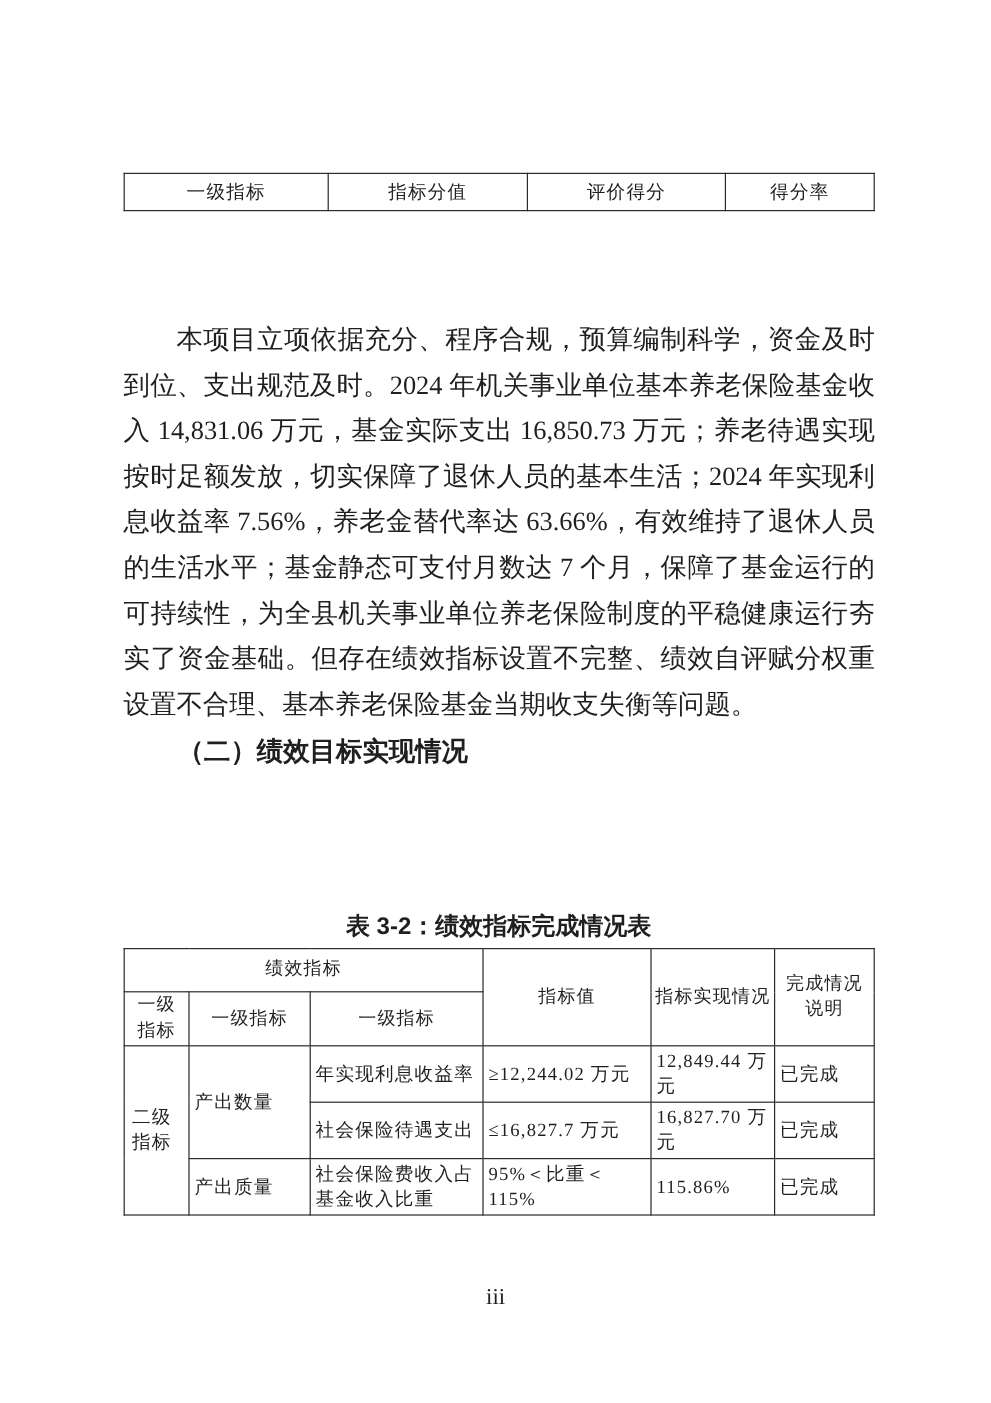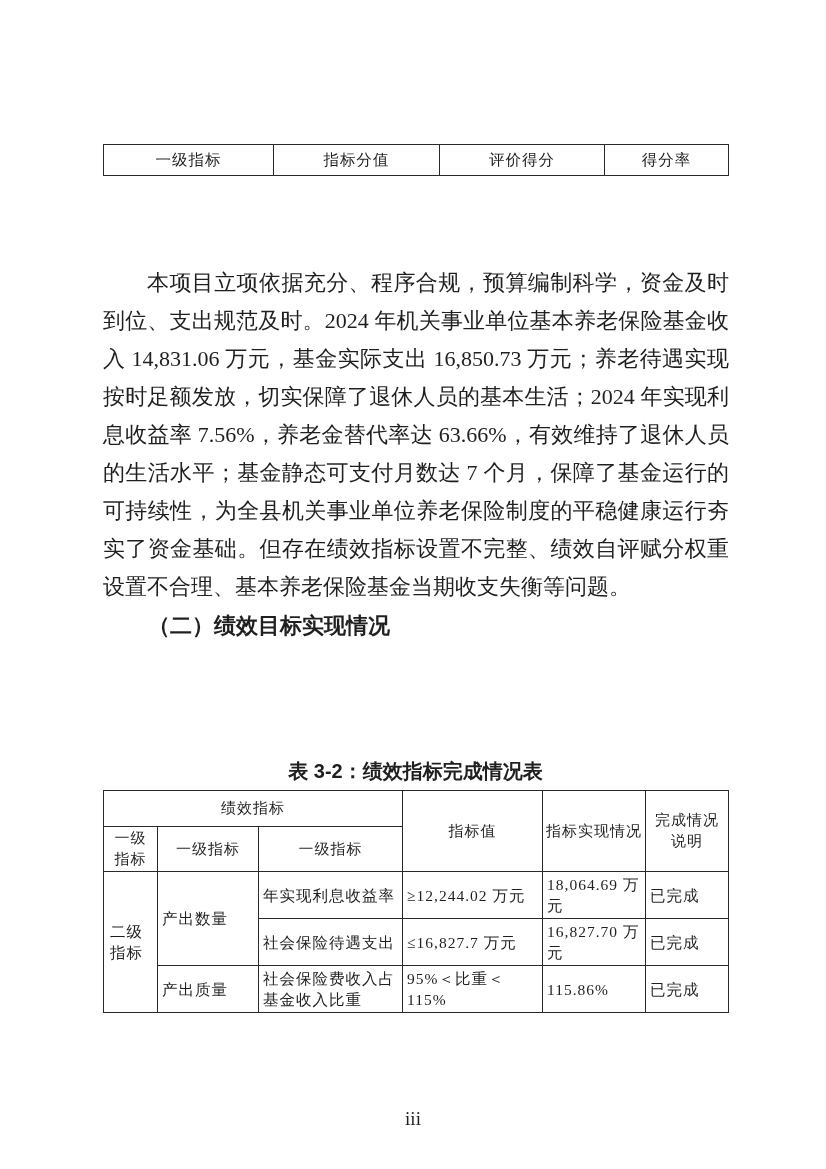--- a/index.html
+++ b/index.html
@@ -90,21 +90,20 @@
   .row-h40 { height: 40px; }
 
   
   .page-number {
     position: absolute;
     left: 0;
     top: 1071px;
     width: 100%;
     text-align: center;
     font-size: 19px;
-    margin-top: 37px;
   }
 </style>
 </head>
 <body>
 
 <div class="page">
 
   <table class="score-table">
     <colgroup>
       <col style="width:170px">
@@ -148,21 +147,21 @@
     <tr class="row-h45">
       <th class="th-narrow">一级指标</th>
       <th>一级指标</th>
       <th>一级指标</th>
     </tr>
     <tr class="row-h41">
       <td rowspan="3" class="td-narrow">二级指标</td>
       <td rowspan="2">产出数量</td>
       <td>年实现利息收益率</td>
       <td>≥12,244.02 万元</td>
-      <td>18,064.69 万元</td>
+      <td>12,849.44 万元</td>
       <td>已完成</td>
     </tr>
     <tr class="row-h41">
       <td>社会保险待遇支出</td>
       <td>≤16,827.7 万元</td>
       <td>16,827.70 万元</td>
       <td>已完成</td>
     </tr>
     <tr class="row-h40">
       <td>产出质量</td>

